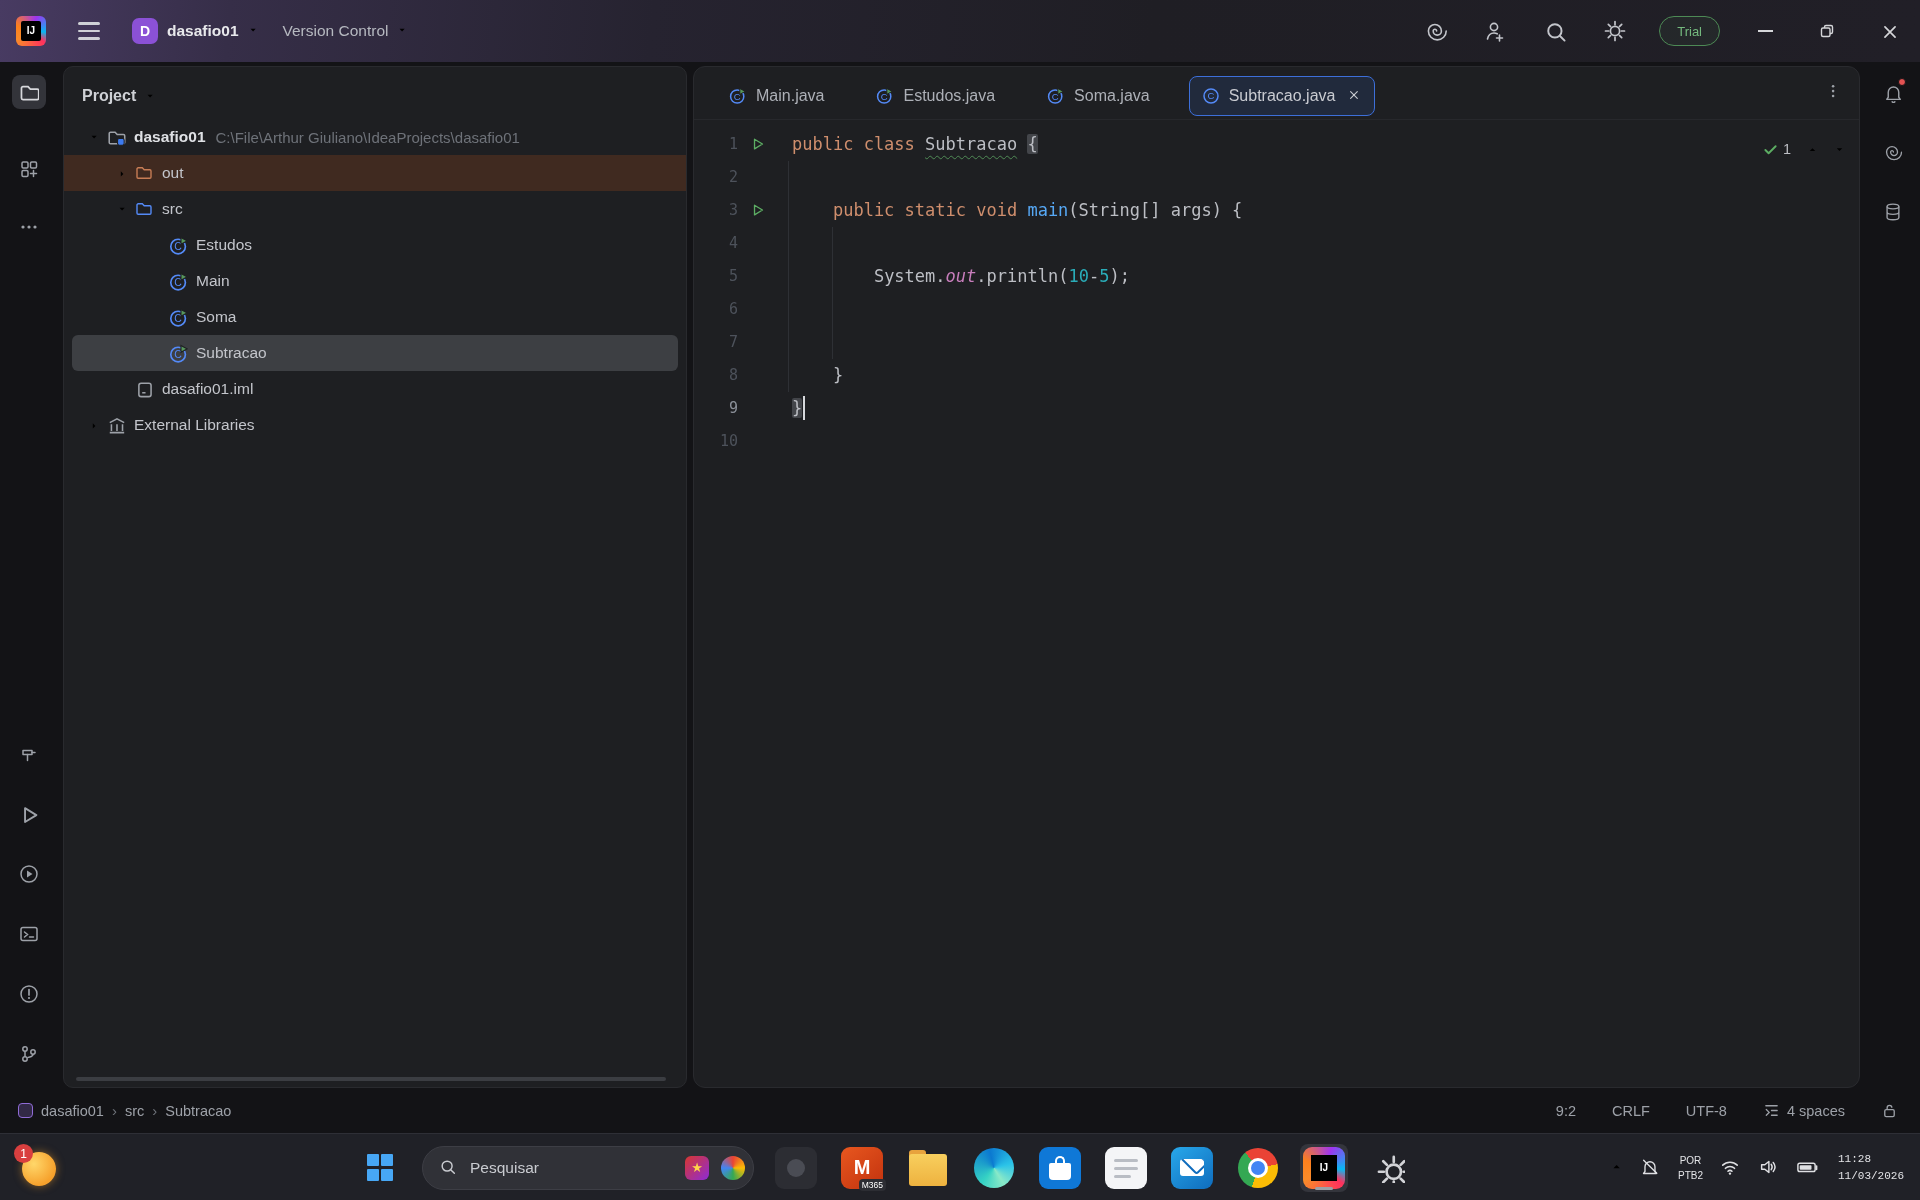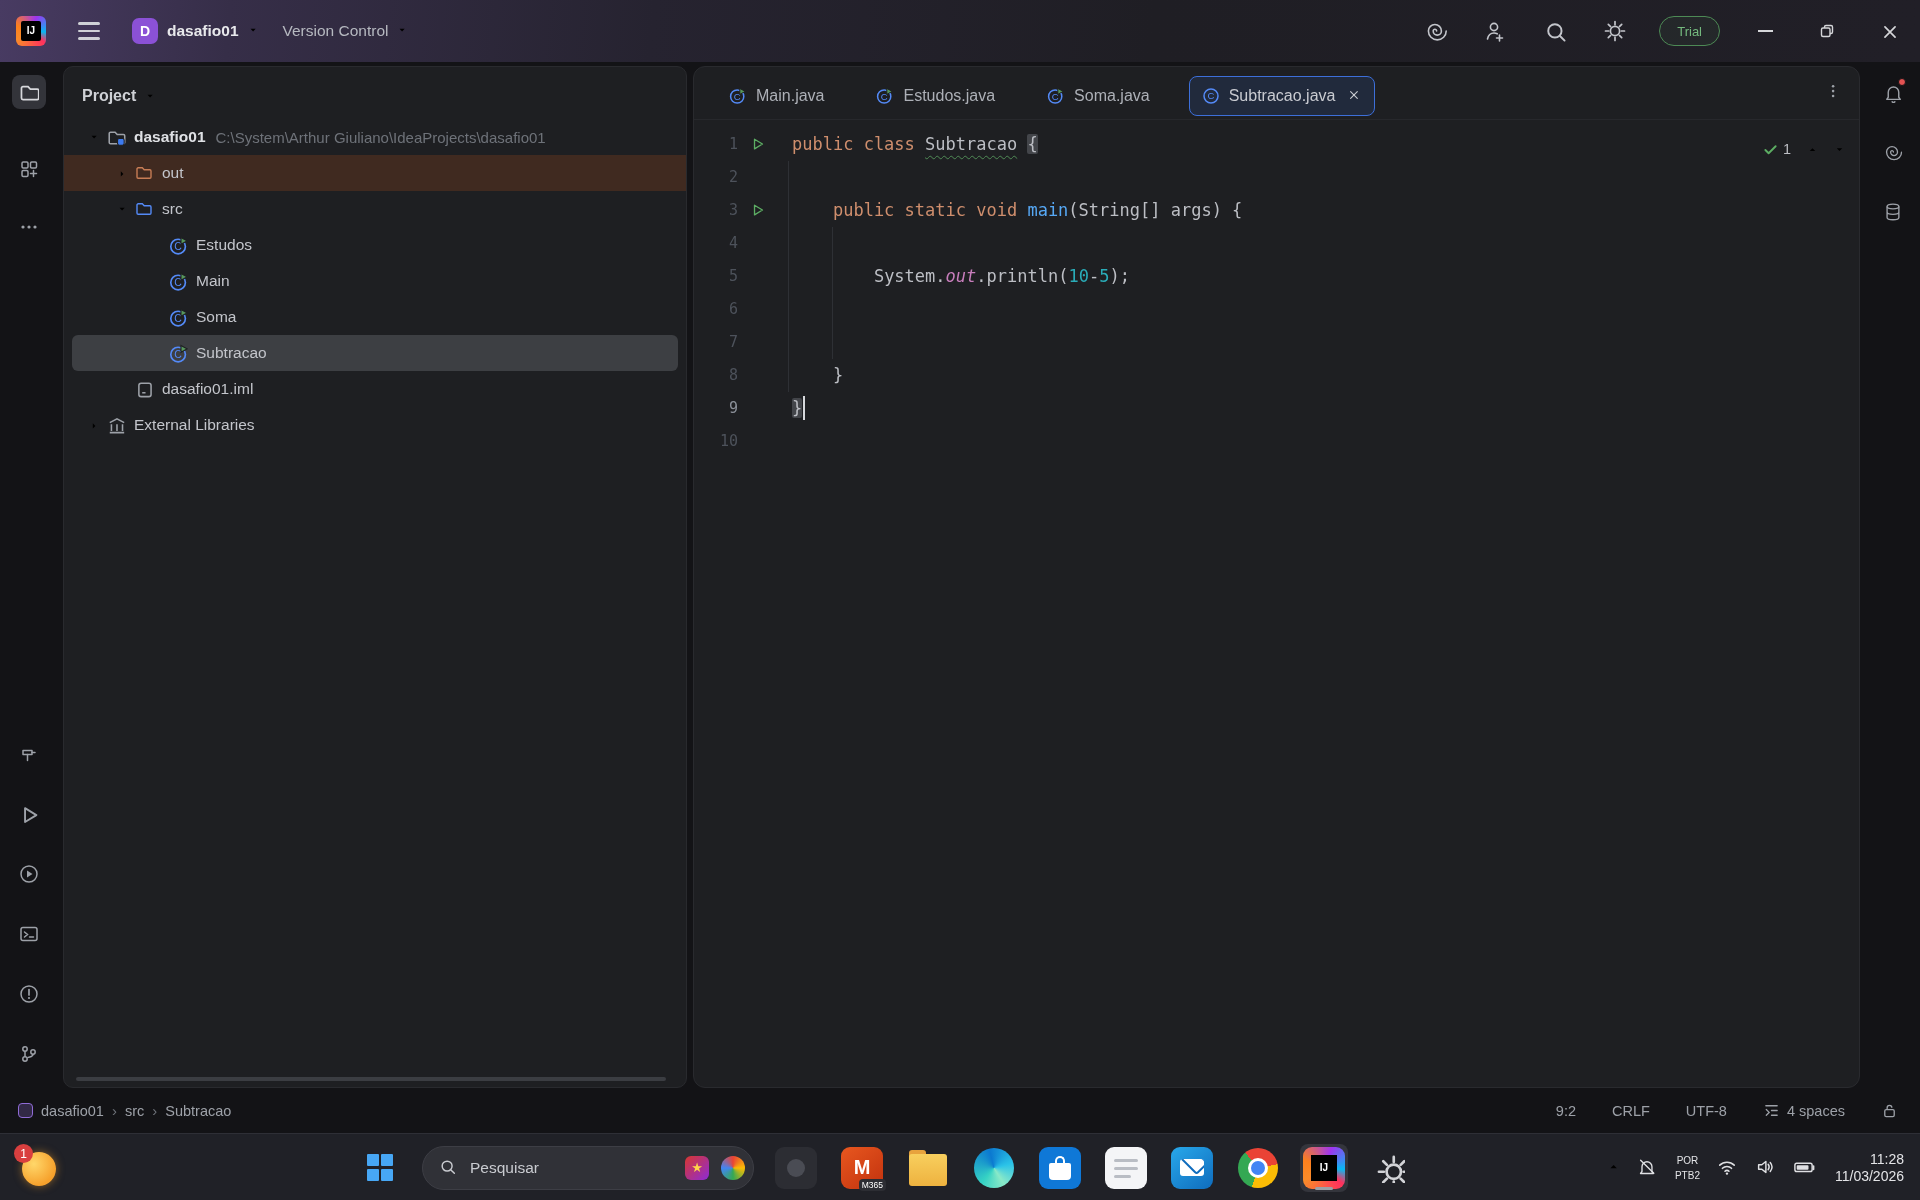--- a/index.html
+++ b/index.html
@@ -123,21 +123,21 @@
   .searchpill { width:332px; height:44px; border-radius:22px; background:#303137; border:1px solid #3d3e45;
     display:flex; align-items:center; gap:12px; padding:0 8px 0 16px; cursor:text; }
   .searchpill .ph { color:#c9cbd0; font-size:15.5px; flex:1; }
   .promo { width:24px; height:24px; border-radius:6px; display:flex; align-items:center; justify-content:center;
     font-size:13px; color:#ffd24a; background:linear-gradient(135deg,#d8372f,#8d2bd6); }
   .promo2 { width:24px; height:24px; border-radius:50%;
     background:conic-gradient(#ea4335,#fbbc05,#34a853,#4285f4,#ea4335); }
   .appic { width:42px; height:42px; border-radius:9px; position:relative; }
   .tray { position:absolute; right:0; top:0; height:67px; display:flex; align-items:center; gap:17px; padding-right:16px; color:#dfe0e3; }
   .langcol { display:flex; flex-direction:column; align-items:center; line-height:15px; font-size:10px; color:#e3e4e7; cursor:pointer; }
-  .clockcol { display:flex; flex-direction:column; align-items:flex-end; line-height:17px; font-size:14px; color:#e3e4e7; cursor:pointer; }
+  .clockcol { display:flex; flex-direction:column; line-height:17px; font-size:11px; color:#e3e4e7; cursor:pointer;font-family:Liberation Mono, monospace; }
 
   
   .chrome { width:40px; height:40px; border-radius:50%;
     background:conic-gradient(from -40deg,#ea4335 0 33%,#fbbc05 0 66%,#34a853 0 100%); position:relative; }
   .chrome::before { content:""; position:absolute; inset:10px; background:#fff; border-radius:50%; }
   .chrome::after { content:""; position:absolute; inset:13px; background:#4285f4; border-radius:50%; }
   .edge { width:40px; height:40px; border-radius:50%;
     background:conic-gradient(from 220deg,#35d2c4,#0b79d0 35%,#2bc3e8 60%,#8ae9c8 80%,#35d2c4); }
   .folder-ic { position:relative; width:38px; height:30px; margin-top:6px; }
   .folder-ic::before { content:""; position:absolute; left:0; top:-6px; width:17px; height:9px;
@@ -416,21 +416,21 @@
           <svg class="chev i" width="11" height="11">
             <use href="#s-chev" transform="scale(0.93)"></use>
           </svg>
         </span>
       <span class="ic">
           <svg class="i" width="19" height="19">
             <use href="#s-folderp" transform="scale(1.05)"></use>
           </svg>
         </span>
       <b>dasafio01</b>
-      <span class="dimpath">C:\System\Arthur Giuliano\IdeaProjects\dasafio01</span>
+      <span class="dimpath">C:\File\Arthur Giuliano\IdeaProjects\dasafio01</span>
     </div>
 
 
     <div class="row lvl1 outhl">
       <span class="tw">
           <svg class="chev i" width="11" height="11" style="transform:rotate(-90deg)">
             <use href="#s-chev" transform="scale(0.93)"></use>
           </svg>
         </span>
       <span class="ic" style="color:#c77d55">

